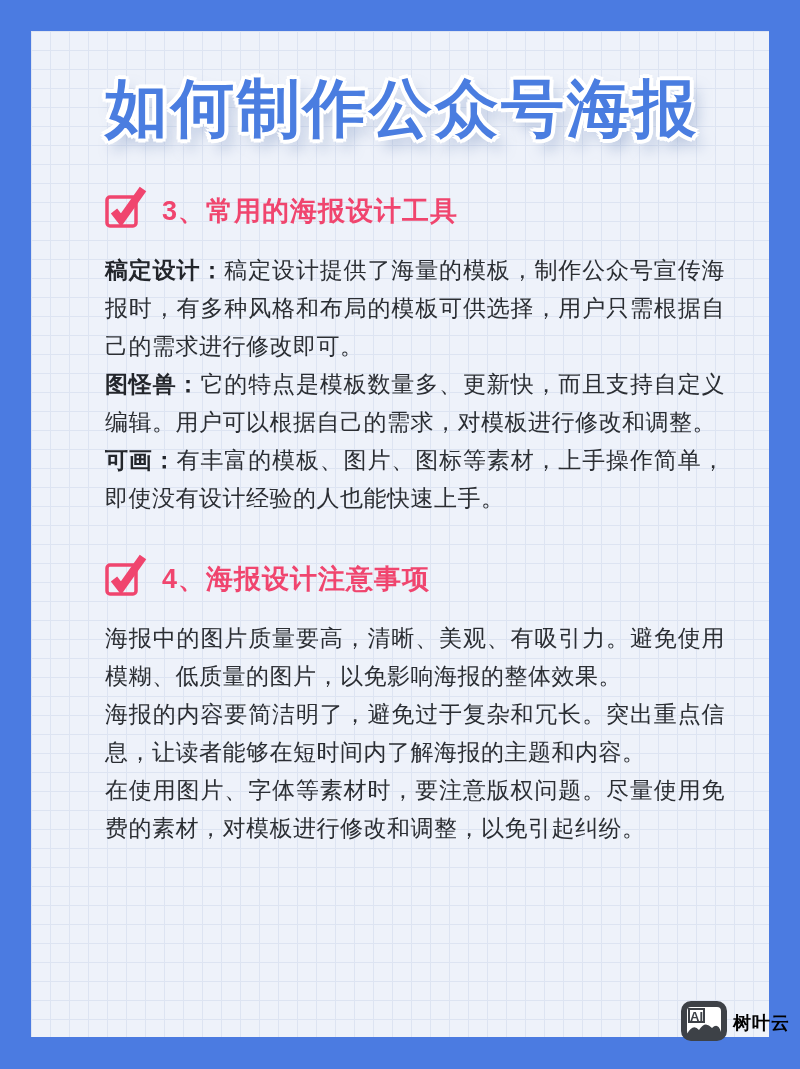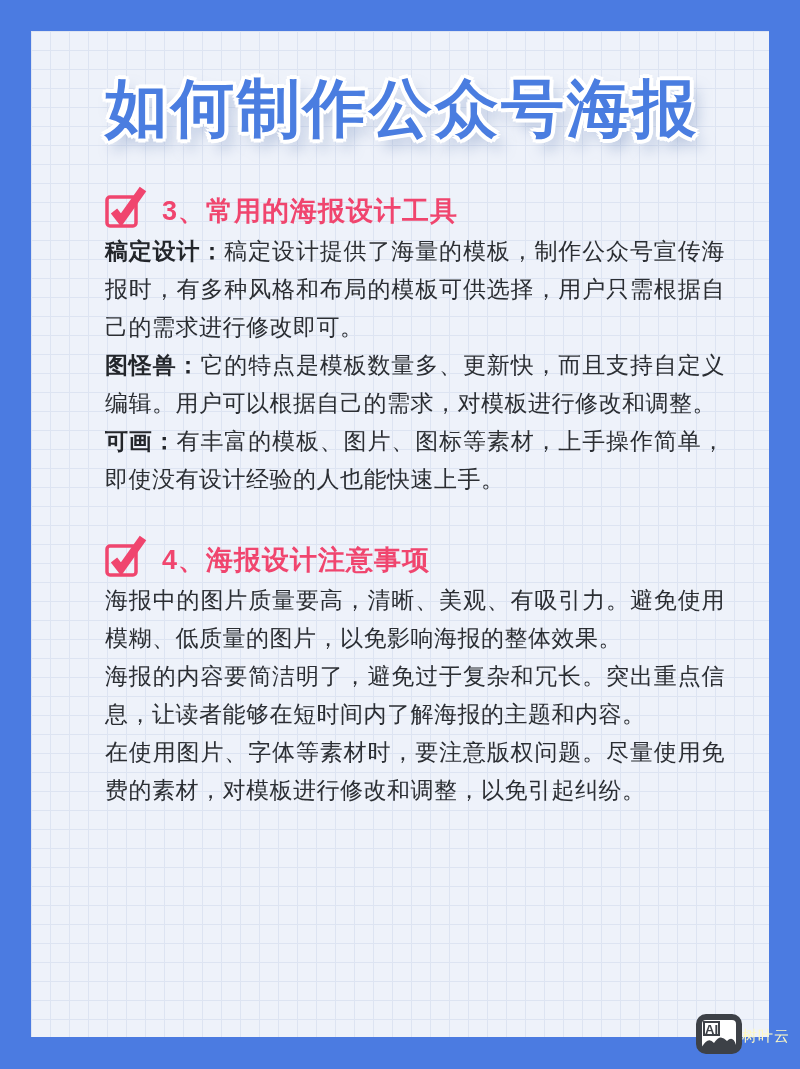--- a/index.html
+++ b/index.html
@@ -49,39 +49,40 @@
   }
   .section-heading svg { overflow:visible; display:block; }
   .section-heading .heading-text {
     font-size:27px;
     font-weight:800;
     letter-spacing:1px;
     padding-top:6px;
   }
   .heading-3 { margin-top:33px; }
   .heading-4 { margin-top:36px; }
-  .body-block { margin-top:3px; }
+  .body-block { margin-top:22px; }
   .body-block p {
     font-size:23px;
     line-height:38px;
     color:#2b2e33;
     letter-spacing:0.5px;
     text-align:justify;
   }
   .body-block p strong { font-weight:800; color:#23262b; }
   .brand-logo {
     position:absolute;
-    right:10px; bottom:11px;
+    right:10px; bottom:24px;
     display:flex;
     align-items:center;
+    gap:6px;
   }
   .brand-logo .brand-name {
-    font-size:15px;
-    font-weight:400;
-    color:#fef9c3;
+    font-size:18px;
+    font-weight:700;
+    color:#000000;
     letter-spacing:1px;
   }
 </style>
 </head>
 <body>
 
 <div class="frame">
   <div class="content">
 
     <h1 class="poster-title">

